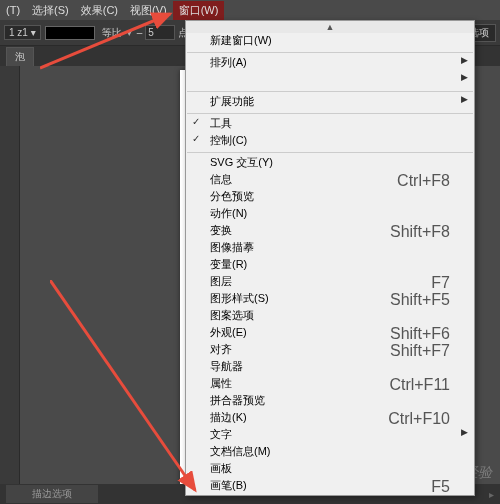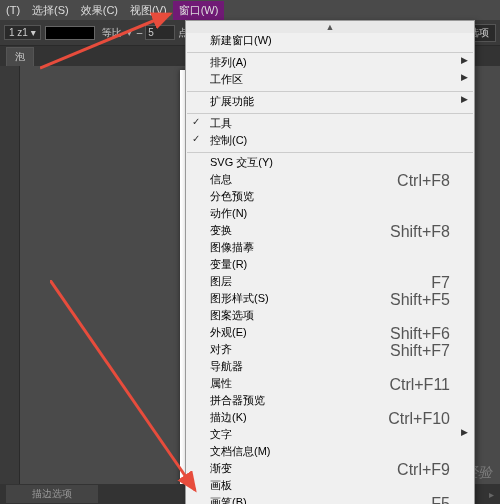--- a/index.html
+++ b/index.html
@@ -1,19 +1,19 @@
 <!DOCTYPE html>
 <html><head>
 <meta charset="utf-8">
 <style>
 * { margin: 0; padding: 0; box-sizing: border-box; font-family: "Microsoft YaHei", sans-serif; }
 body { width: 500px; height: 504px; background: #3a3a3a; overflow: hidden; position: relative; }
 .menubar { height: 20px; background: #4a4a4a; display: flex; align-items: center; font-size: 11px; color: #ddd; }
 .menubar-item { padding: 2px 6px; cursor: default; }
-.menubar-item.active { background: #701a75; }
+.menubar-item.active { background: #7f1d1d; }
 .toolbar { height: 26px; background: #3a3a3a; border-bottom: 1px solid #2a2a2a; display: flex; align-items: center; font-size: 10px; color: #ccc; padding: 0 4px; }
 .tool-select { background: #2a2a2a; border: 1px solid #555; color: #ccc; font-size: 10px; padding: 1px 4px; margin-right: 4px; text-align: center; }
 .tool-stroke { width: 50px; height: 14px; background: linear-gradient(to right, #000 0%, #000 100%); border: 1px solid #666; margin-right: 4px; }
 .tool-label { margin: 12px 3px; }
 .tool-chevron { margin: 0 2px; color: #aaa; }
 .tool-input { width: 30px; background: #2a2a2a; border: 1px solid #555; color: #ccc; font-size: 10px; padding: 1px 2px; }
 .right-tool { margin-left: auto; background: #2a2a2a; border: 1px solid #555; padding: 1px 6px; font-size: 10px; color: #ccc; }
 .tabbar { height: 20px; background: #333; display: flex; align-items: flex-end; padding-left: 6px; }
 .tab { background: #4a4a4a; color: #ccc; font-size: 10px; padding: 2px 8px; border: 1px solid #555; border-bottom: none; }
 .canvas-area { position: absolute; top: 66px; left: 20px; right: 0; bottom: 20px; background: #4a4a4a; }
@@ -70,21 +70,20 @@
   <div id="menu-items">
       <div class="menu-item">
         <span class="menu-label">新建窗口(W)</span>
       </div>
       <div class="menu-sep"></div>
       <div class="menu-item">
         <span class="menu-label">排列(A)</span>
         <span class="menu-arrow">▶</span>
       </div>
       <div class="menu-item">
-        <span class="menu-label">工作区</span>
         <span class="menu-arrow">▶</span>
       </div>
       <div class="menu-sep"></div>
       <div class="menu-item">
         <span class="menu-label">扩展功能</span>
         <span class="menu-arrow">▶</span>
       </div>
       <div class="menu-sep"></div>
       <div class="menu-item">
         <span class="menu-check">✓</span>
@@ -152,24 +151,20 @@
         <span class="menu-shortcut">Ctrl+F10</span>
       </div>
       <div class="menu-item">
         <span class="menu-label">文字</span>
         <span class="menu-arrow">▶</span>
       </div>
       <div class="menu-item">
         <span class="menu-label">文档信息(M)</span>
       </div>
       <div class="menu-item">
-        <span class="menu-label">渐变</span>
-        <span class="menu-shortcut">Ctrl+F9</span>
-      </div>
-      <div class="menu-item">
         <span class="menu-label">画板</span>
       </div>
       <div class="menu-item">
         <span class="menu-label">画笔(B)</span>
         <span class="menu-shortcut">F5</span>
       </div>
     </div>
 
 </div>
 

